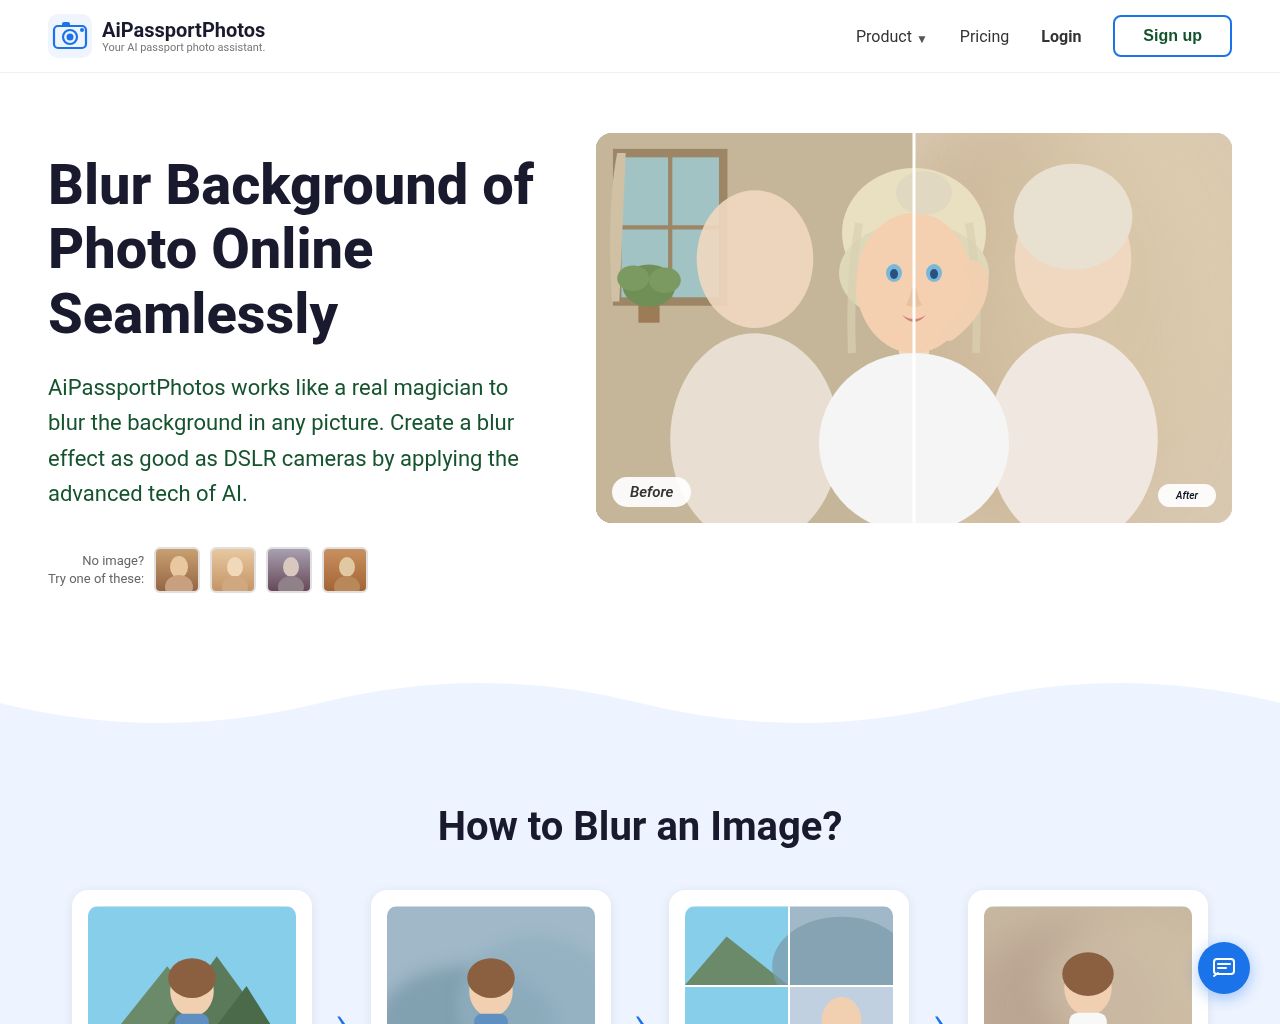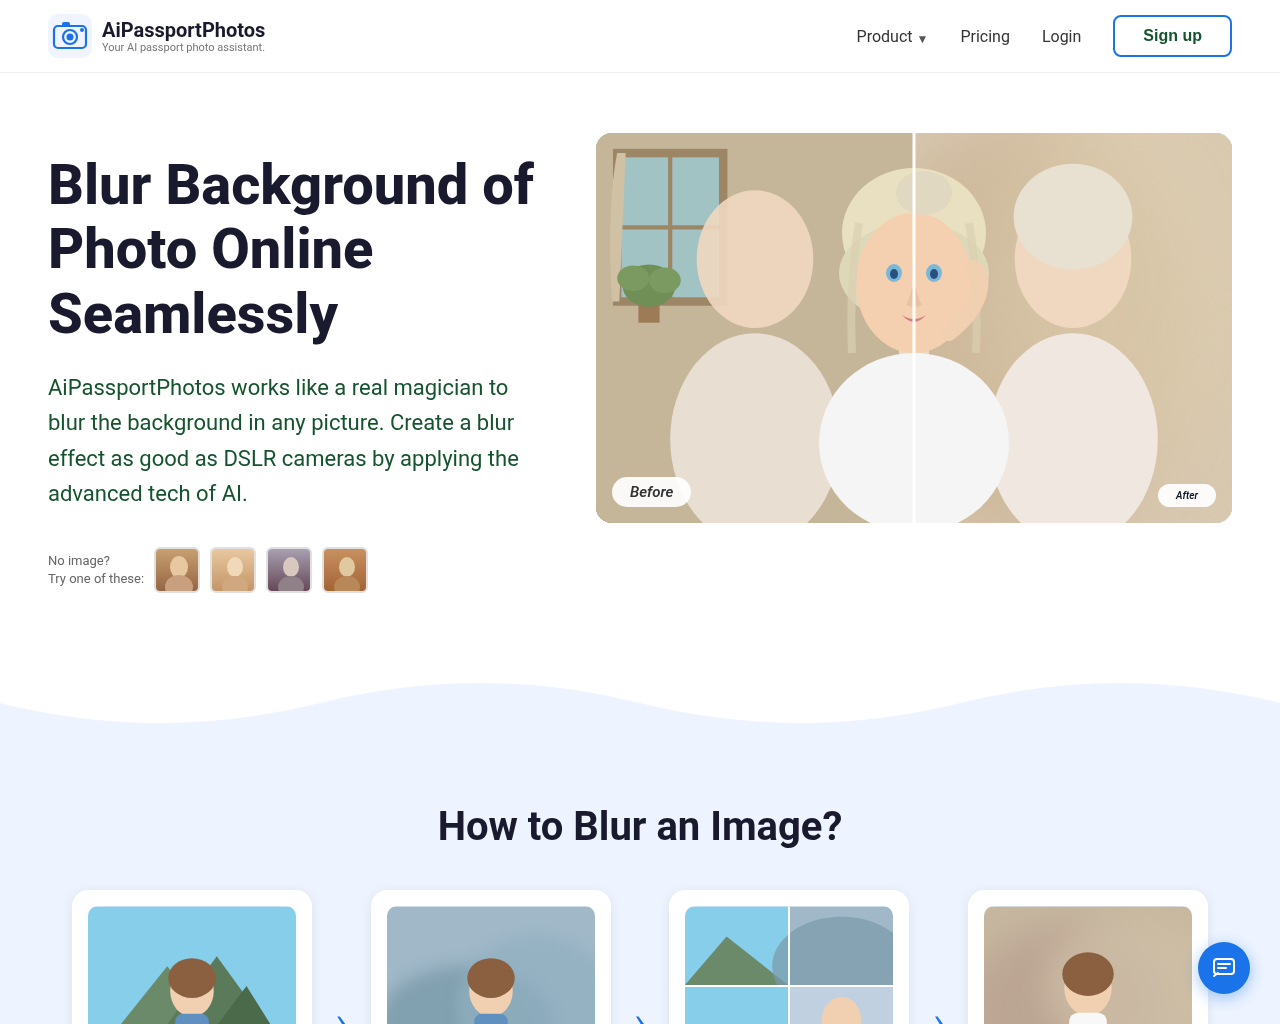--- a/index.html
+++ b/index.html
@@ -14,20 +14,21 @@
       border-bottom: 1px solid #f0f0f0;
       position: sticky;
       top: 0;
       background: #fff;
       z-index: 100;
     }
     .logo-area {
       display: flex;
       align-items: center;
       gap: 10px;
+      text-align: right;
     }
     .logo-icon {
       width: 44px;
       height: 44px;
     }
     .logo-text-block { display: flex; flex-direction: column; }
     .logo-brand {
       font-size: 20px;
       font-weight: 700;
       color: #1a1a2e;
@@ -104,20 +105,21 @@
       border-radius: 10px;
       border: none;
       cursor: pointer;
       margin-bottom: 20px;
     }
     .sample-images-row {
       display: flex;
       align-items: center;
       gap: 10px;
       margin-top: 16px;
+      text-align: right;
     }
     .no-image-text {
       font-size: 13px;
       color: #666;
       line-height: 1.4;
     }
     .sample-thumb {
       width: 46px;
       height: 46px;
       border-radius: 6px;
@@ -241,20 +243,21 @@
       cursor: pointer;
       box-shadow: 0 4px 16px rgba(26,115,232,0.4);
       z-index: 200;
     }
 
     .nav-login {
       font-size: 16px;
       color: #333;
       text-decoration: none;
       cursor: pointer;
+      font-weight: bold;
     }
 
     
     .hero-person-svg {
       position: absolute;
       bottom: 0;
       left: 50%;
       transform: translateX(-50%);
       z-index: 4;
     }

